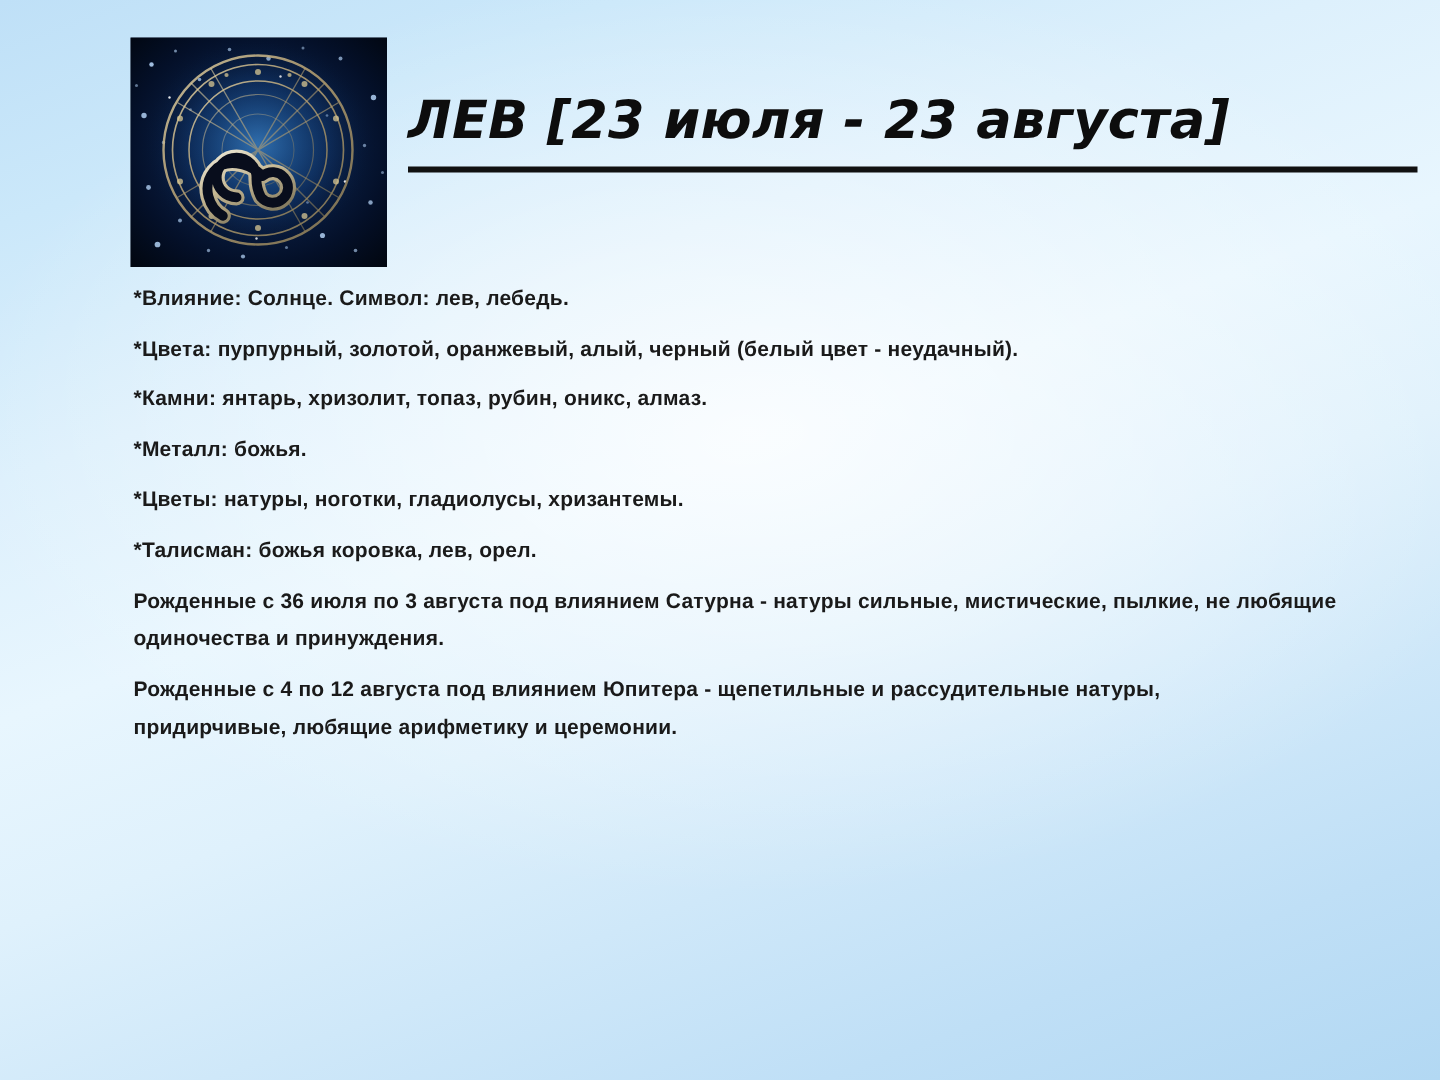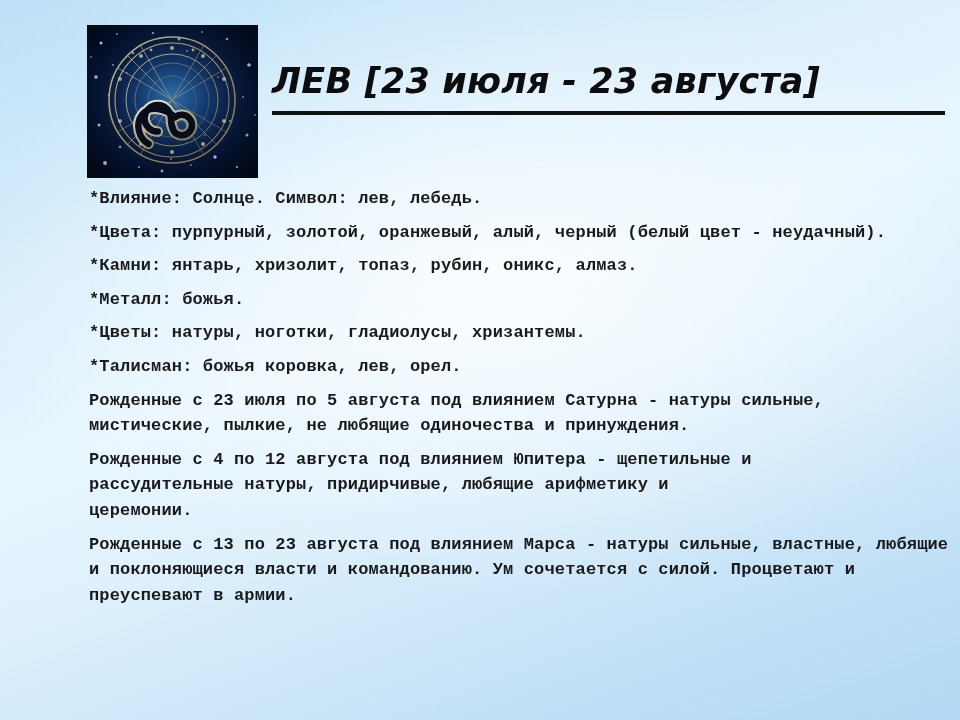--- a/index.html
+++ b/index.html
@@ -68,25 +68,25 @@
     background: #111111;
   }
 
   
   .body-block {
     position: absolute;
     left: 89px;
     top: 186px;
     width: 862px;
     color: #1a1a1a;
-    font-size: 17px;
+    font-size: 14px;
     line-height: 25.6px;
     font-weight: bold;
     letter-spacing: 0.15px;
-    font-family: Liberation Mono, monospace;
+    font-family: Liberation Sans, sans-serif;
   }
   .para {
     margin: 0 0 8px 0;
     text-align: left;
   }
   .para:last-child { margin-bottom: 0; }
   .para.wide { width: 862px; }
   .para.narrow { width: 690px; }
 </style>
 </head>
@@ -212,18 +212,17 @@
   <div class="title">ЛЕВ [23 июля - 23 августа]</div>
   <div class="title-underline"></div>
 
   <div class="body-block">
     <p class="para narrow">*Влияние: Солнце. Символ: лев, лебедь.</p>
     <p class="para wide">*Цвета: пурпурный, золотой, оранжевый, алый, черный (белый цвет - неудачный).</p>
     <p class="para narrow">*Камни: янтарь, хризолит, топаз, рубин, оникс, алмаз.</p>
     <p class="para narrow">*Металл: божья.</p>
     <p class="para narrow">*Цветы: натуры, ноготки, гладиолусы, хризантемы.</p>
     <p class="para narrow">*Талисман: божья коровка, лев, орел.</p>
-    <p class="para wide">Рожденные с 23 июля по 5 августа под влиянием Сатурна - натуры сильные, мистические, пылкие, не любящие одиночества и принуждения.</p>
+    <p class="para wide">Рожденные с 36 июля по 3 августа под влиянием Сатурна - натуры сильные, мистические, пылкие, не любящие одиночества и принуждения.</p>
     <p class="para narrow">Рожденные с 4 по 12 августа под влиянием Юпитера - щепетильные и рассудительные натуры, придирчивые, любящие арифметику и церемонии.</p>
-    <p class="para wide">Рожденные с 13 по 23 августа под влиянием Марса - натуры сильные, властные, любящие и поклоняющиеся власти и командованию. Ум сочетается с силой. Процветают и преуспевают в армии.</p>
   </div>
 
 </div>
 
 </body></html>

